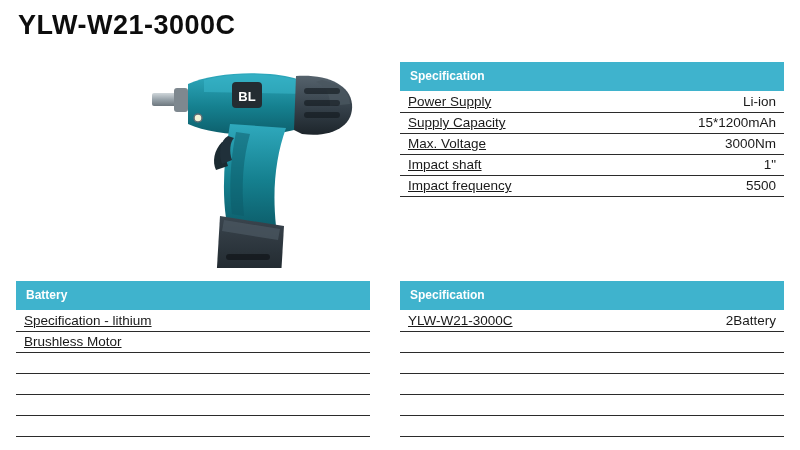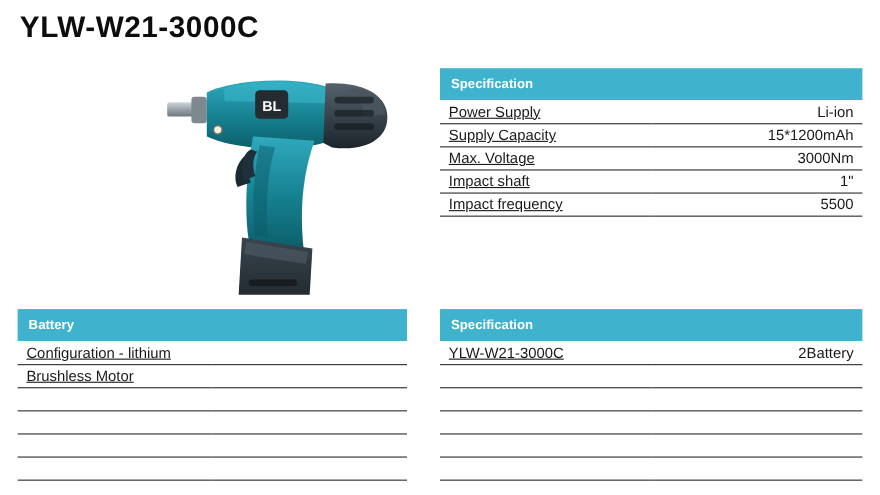--- a/index.html
+++ b/index.html
@@ -199,21 +199,21 @@
       </tr>
     </tbody>
       </table>
   </div>
 
   <div class="section" id="features-section">
     <div class="section-header">Battery</div>
     <table class="rows">
       <tbody>
           <tr>
-        <td class="label">Configuration - lithium</td>
+        <td class="label">Specification - lithium</td>
         <td class="value"></td>
       </tr>
       <tr>
         <td class="label">Brushless Motor</td>
         <td class="value"></td>
       </tr>
       <tr>
         <td class="label empty"></td>
         <td class="value empty"></td>
       </tr>

